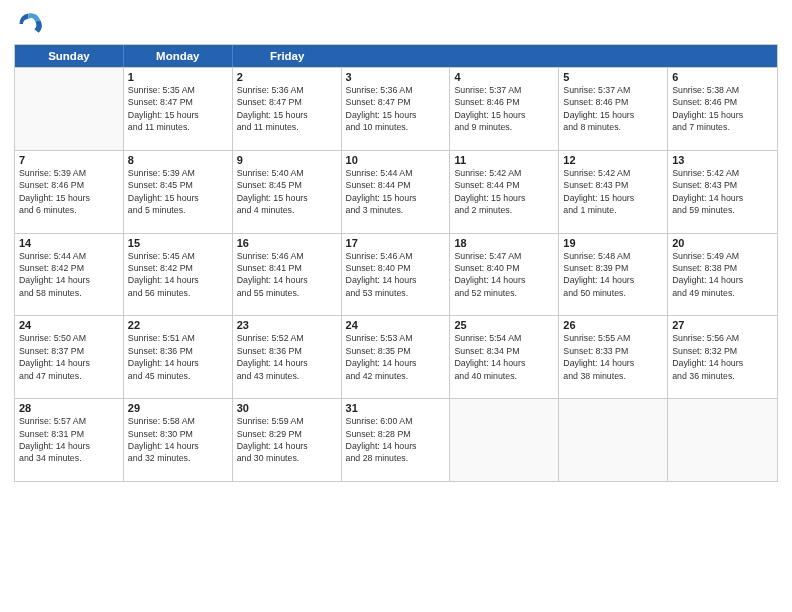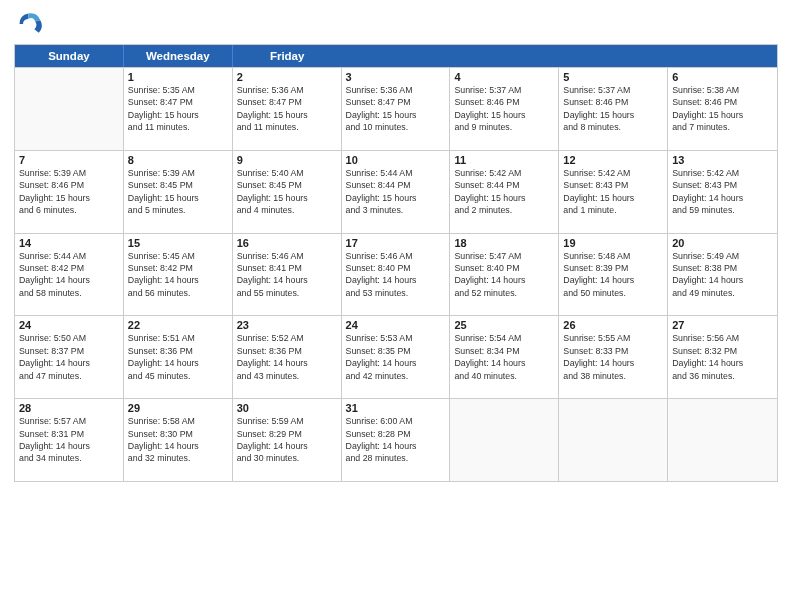--- a/index.html
+++ b/index.html
@@ -129,21 +129,21 @@
     </div>
     <div class="title-block">
       <div class="title-month"></div>
       <div class="title-location"></div>
     </div>
   </div>
 
   <div class="calendar">
     <div class="cal-header">
     <div class="cal-header-cell">Sunday</div>
-        <div class="cal-header-cell">Wednesday</div>
+        <div class="cal-header-cell">Monday</div>
         <div class="cal-header-cell">Friday</div>
       </div>
     <div class="cal-body">
     <div class="cal-row">
           <div class="cal-cell empty"></div>
           <div class="cal-cell">
             <div class="day-num">1</div>
             <div class="cell-line">Sunrise: 5:35 AM</div>
             <div class="cell-line">Sunset: 8:47 PM</div>
             <div class="cell-line">Daylight: 15 hours</div>

